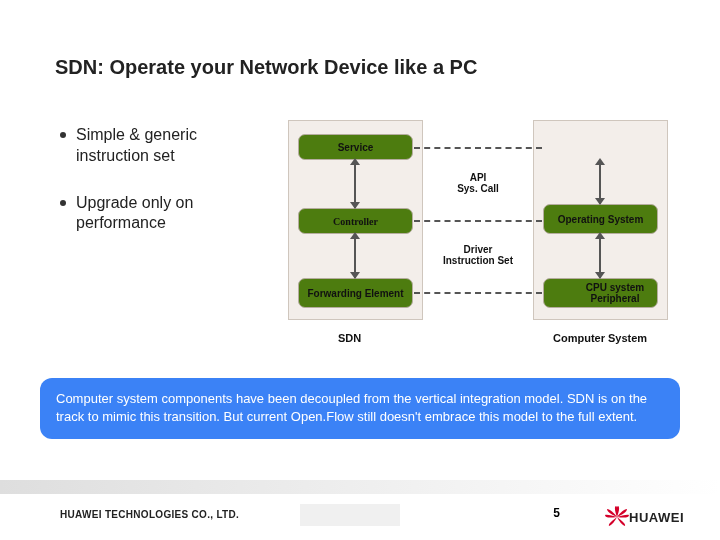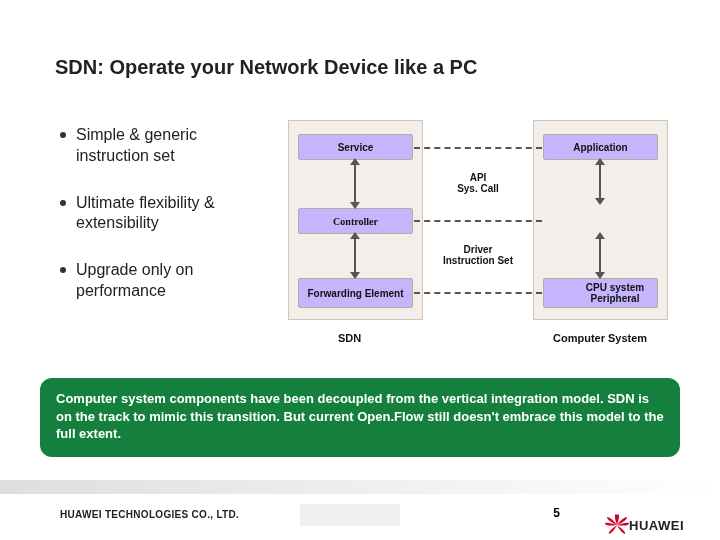--- a/index.html
+++ b/index.html
@@ -47,23 +47,23 @@
     width: 135px;
     height: 200px;
     background: #f3eeea;
     border: 1px solid #cfc6bd;
   }
   .col-left { left: 0; }
   .col-right { right: 0; }
   .box {
     position: absolute;
     width: 115px; height: 26px;
-    background: #c4b5fd;
+    background: #4d7c0f;
     border: 1px solid #b5ad9f;
-    border-radius: 2px;
+    border-radius: 7px;
     display: flex;
     align-items: center; justify-content: center;
     text-align: center;
     font-size: 10px; font-weight: bold;
     color: #111;
     line-height: 1.1;
     padding: 2px 4px;
   }
   .box.tall { height: 30px; }
   .conn-label {
@@ -94,26 +94,26 @@
     width: 0; height: 0;
     border-left: 5px solid transparent;
     border-right: 5px solid transparent;
   }
   .arrowhead.down { border-top: 7px solid #555; }
   .arrowhead.up { border-bottom: 7px solid #555; }
   .red-band {
     position: absolute;
     left: 40px; top: 378px;
     width: 640px;
-    background: #15803d;
+    background: #3b82f6;
     border-radius: 12px;
     padding: 12px 16px 14px;
     color: #fff;
     font-size: 13px;
-    font-weight: bold;
+    font-weight: normal;
     line-height: 1.35;
   }
   .footer {
     position: absolute;
     left: 0; right: 0; bottom: 0;
     height: 48px;
   }
   .footer .gradient {
     position: absolute;
     left: 0; right: 0; bottom: 46px;
@@ -133,21 +133,21 @@
     width: 100px; height: 22px;
     background: #f0f0f0;
   }
   .footer .pagenum {
     position: absolute;
     right: 160px; bottom: 20px;
     font-size: 12px; font-weight: bold;
   }
   .footer .logo {
     position: absolute;
-    right: 36px; bottom: 4px;
+    right: 36px; bottom: 12px;
     display: flex; align-items: center; gap: 0;
   }
   .footer .logo svg { display: block; }
   .footer .logo-text {
     font-size: 13px; font-weight: bold;
     color: #222;
     letter-spacing: 0.5px;
   }
 </style>
 </head>
@@ -155,37 +155,33 @@
 
 <div class="title">SDN: Operate your Network Device like a PC</div>
 
 <div class="bullets">
   <div class="bullet">
     <span class="dot"></span>
     <span class="txt">Simple &amp; generic instruction set</span>
   </div>
   <div class="bullet">
     <span class="dot"></span>
-    <span class="txt">Ultimate flexibility &amp; extensibility</span>
-  </div>
-  <div class="bullet">
-    <span class="dot"></span>
     <span class="txt">Upgrade only on performance</span>
   </div>
 </div>
 
 <div class="diagram">
   <div class="col col-left"></div>
   <div class="col col-right"></div>
 
   <div class="box" style="left:10px; top:14px;">Service</div>
   <div class="box" style="left:10px; top:88px;font-family:Liberation Serif, serif;">Controller</div>
   <div class="box tall" style="left:10px; top:158px;text-align:center;">Forwarding Element</div>
 
-  <div class="box" style="left:255px; top:14px;">Application</div>
+  <div class="box tall" style="left:255px; top:84px;">Operating System</div>
   <div class="box tall" style="left:255px; top:158px;padding-left:33px;">CPU system Peripheral</div>
 
   <div class="solid-v" style="left:66px; top:40px; height:48px;"></div>
   <div class="arrowhead up" style="left:62px; top:38px;"></div>
   <div class="arrowhead down" style="left:62px; top:82px;"></div>
   <div class="solid-v" style="left:66px; top:114px; height:44px;"></div>
   <div class="arrowhead up" style="left:62px; top:112px;"></div>
   <div class="arrowhead down" style="left:62px; top:152px;"></div>
 
   <div class="solid-v" style="left:311px; top:40px; height:44px;"></div>

